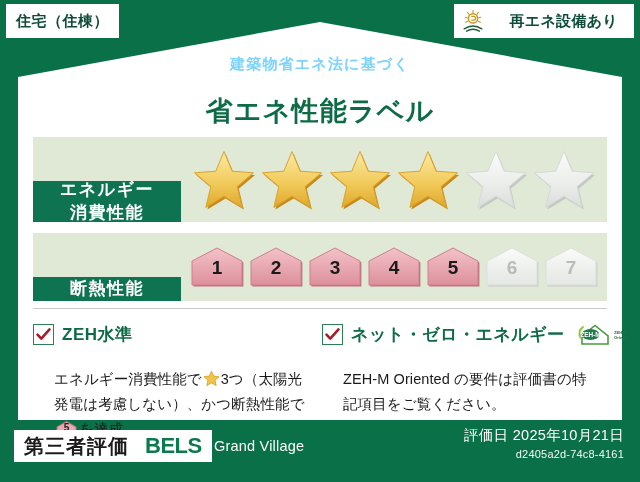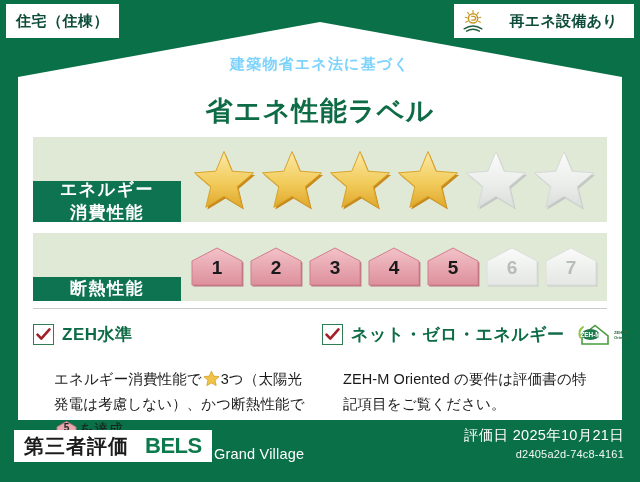--- a/index.html
+++ b/index.html
@@ -268,21 +268,20 @@
     letter-spacing: -0.5px;
     margin-left: 16px;
   }
   .project-name {
     position: absolute;
     left: 214px;
     top: 18px;
     color: #ffffff;
     font-size: 14.5px;
     letter-spacing: 0.2px;
-    margin-top: 8px;
   }
   .eval-block {
     position: absolute;
     right: 16px;
     top: 6px;
     text-align: right;
     color: #ffffff;
   }
   .eval-date { font-size: 14.5px; letter-spacing: 0.3px; }
   .eval-id { font-size: 11px; margin-top: 3px; letter-spacing: 0.2px; opacity: 0.95; }

